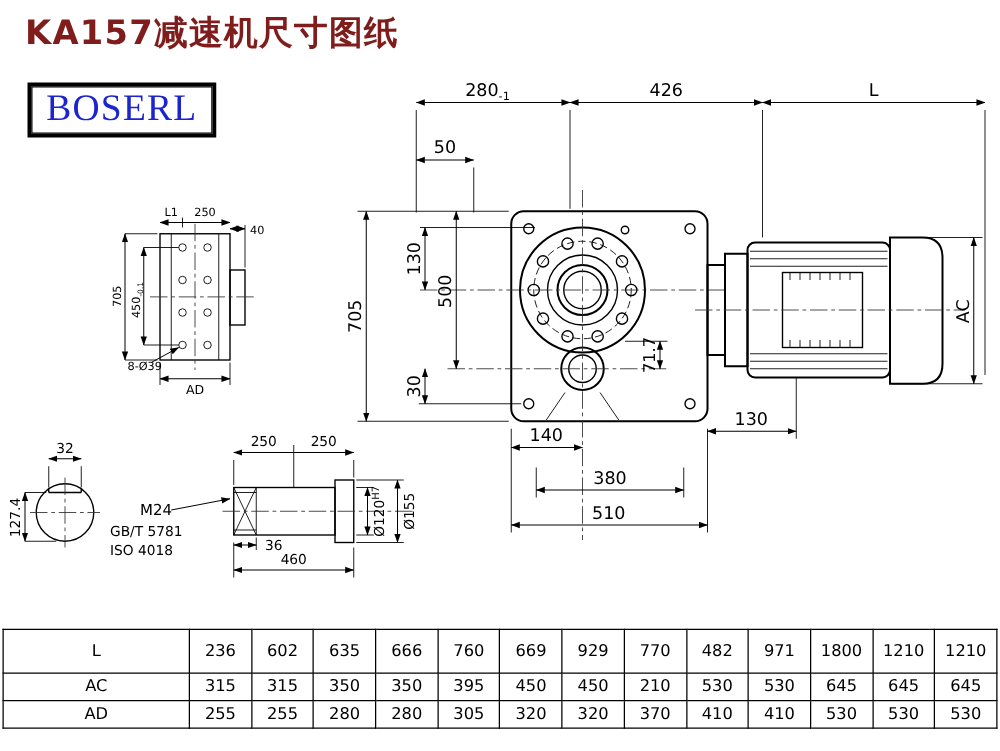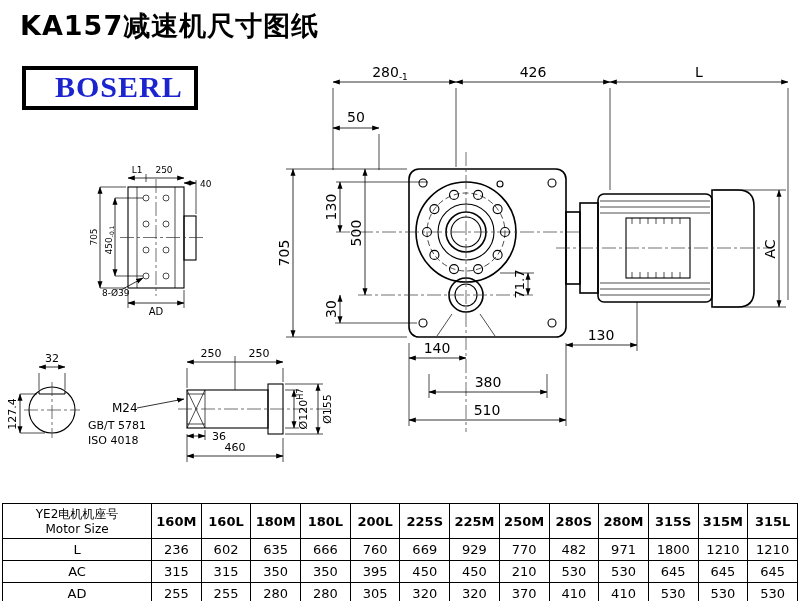--- a/index.html
+++ b/index.html
@@ -1,23 +1,23 @@
 <!DOCTYPE html>
 <html><head>
 <meta charset="utf-8">
 <style>
   html,body { margin:0; padding:0; }
   body { width:800px; height:601px; position:relative; background:#fff; overflow:hidden;
          font-family:"DejaVu Sans",sans-serif; }
   .page-title { position:absolute; left:20px; top:8px; margin:0; font-size:27px; font-weight:bold;
-                color:#000000; letter-spacing:1px; z-index:3; }
+                color:#7f1d1d; letter-spacing:1px; z-index:3; }
   .logo { position:absolute; left:22px; top:66px; border:3px solid #000; padding:1px 12px 3px 12px;
           background:#fff; z-index:3; box-shadow:0 0 0 1px #000 inset; }
-  .logo span { font-family:"Liberation Serif",serif; font-weight:bold; font-size:30px;
-               color:#1c24cf; letter-spacing:1px;margin-left:18px; }
+  .logo span { font-family:"Liberation Serif",serif; font-weight:normal; font-size:30px;
+               color:#1c24cf; letter-spacing:1px; }
   svg.drawing { position:absolute; left:0; top:0; z-index:1; }
   svg text { font-family:"DejaVu Sans",sans-serif; fill:#000; }
   .ol   { fill:none; stroke:#000; stroke-width:1.6; }
   .med  { fill:none; stroke:#000; stroke-width:1.1; }
   .thin { fill:none; stroke:#000; stroke-width:0.7; }
   .cl   { fill:none; stroke:#333; stroke-width:0.7; stroke-dasharray:14 3 3 3; }
   .dim  { fill:none; stroke:#000; stroke-width:0.8; }
   .bc   { fill:none; stroke:#000; stroke-width:0.7; stroke-dasharray:6 3; }
   .size-table { position:absolute; left:2px; top:503px; width:796px; border-collapse:collapse;
                 table-layout:fixed; z-index:3; }
@@ -207,39 +207,20 @@
     <text transform="rotate(-90 307 409)" x="307" y="409" text-anchor="middle" font-size="11"><tspan>Ø120</tspan><tspan font-size="8" dy="-4">H7</tspan></text>
     <path class="thin" d="M285,384 H323 M285,434 H323"></path>
     <line class="dim" x1="318" y1="384" x2="318" y2="434" marker-start="url(#arr)" marker-end="url(#arr)"></line>
     <text transform="rotate(-90 331 409)" x="331" y="409" text-anchor="middle" font-size="11">Ø155</text>
   </g>
 </svg>
 
 <table class="size-table">
   <tbody id="size-table-body">
       <tr>
-        <td class="first-col">
-          <div class="hdr-cn">YE2电机机座号</div>
-          <div class="hdr-en">Motor Size</div>
-        </td>
-        <td class="col-head">160M</td>
-        <td class="col-head">160L</td>
-        <td class="col-head">180M</td>
-        <td class="col-head">180L</td>
-        <td class="col-head">200L</td>
-        <td class="col-head">225S</td>
-        <td class="col-head">225M</td>
-        <td class="col-head">250M</td>
-        <td class="col-head">280S</td>
-        <td class="col-head">280M</td>
-        <td class="col-head">315S</td>
-        <td class="col-head">315M</td>
-        <td class="col-head">315L</td>
-      </tr>
-      <tr>
         <td class="first-col">L</td>
         <td>236</td>
         <td>602</td>
         <td>635</td>
         <td>666</td>
         <td>760</td>
         <td>669</td>
         <td>929</td>
         <td>770</td>
         <td>482</td>

